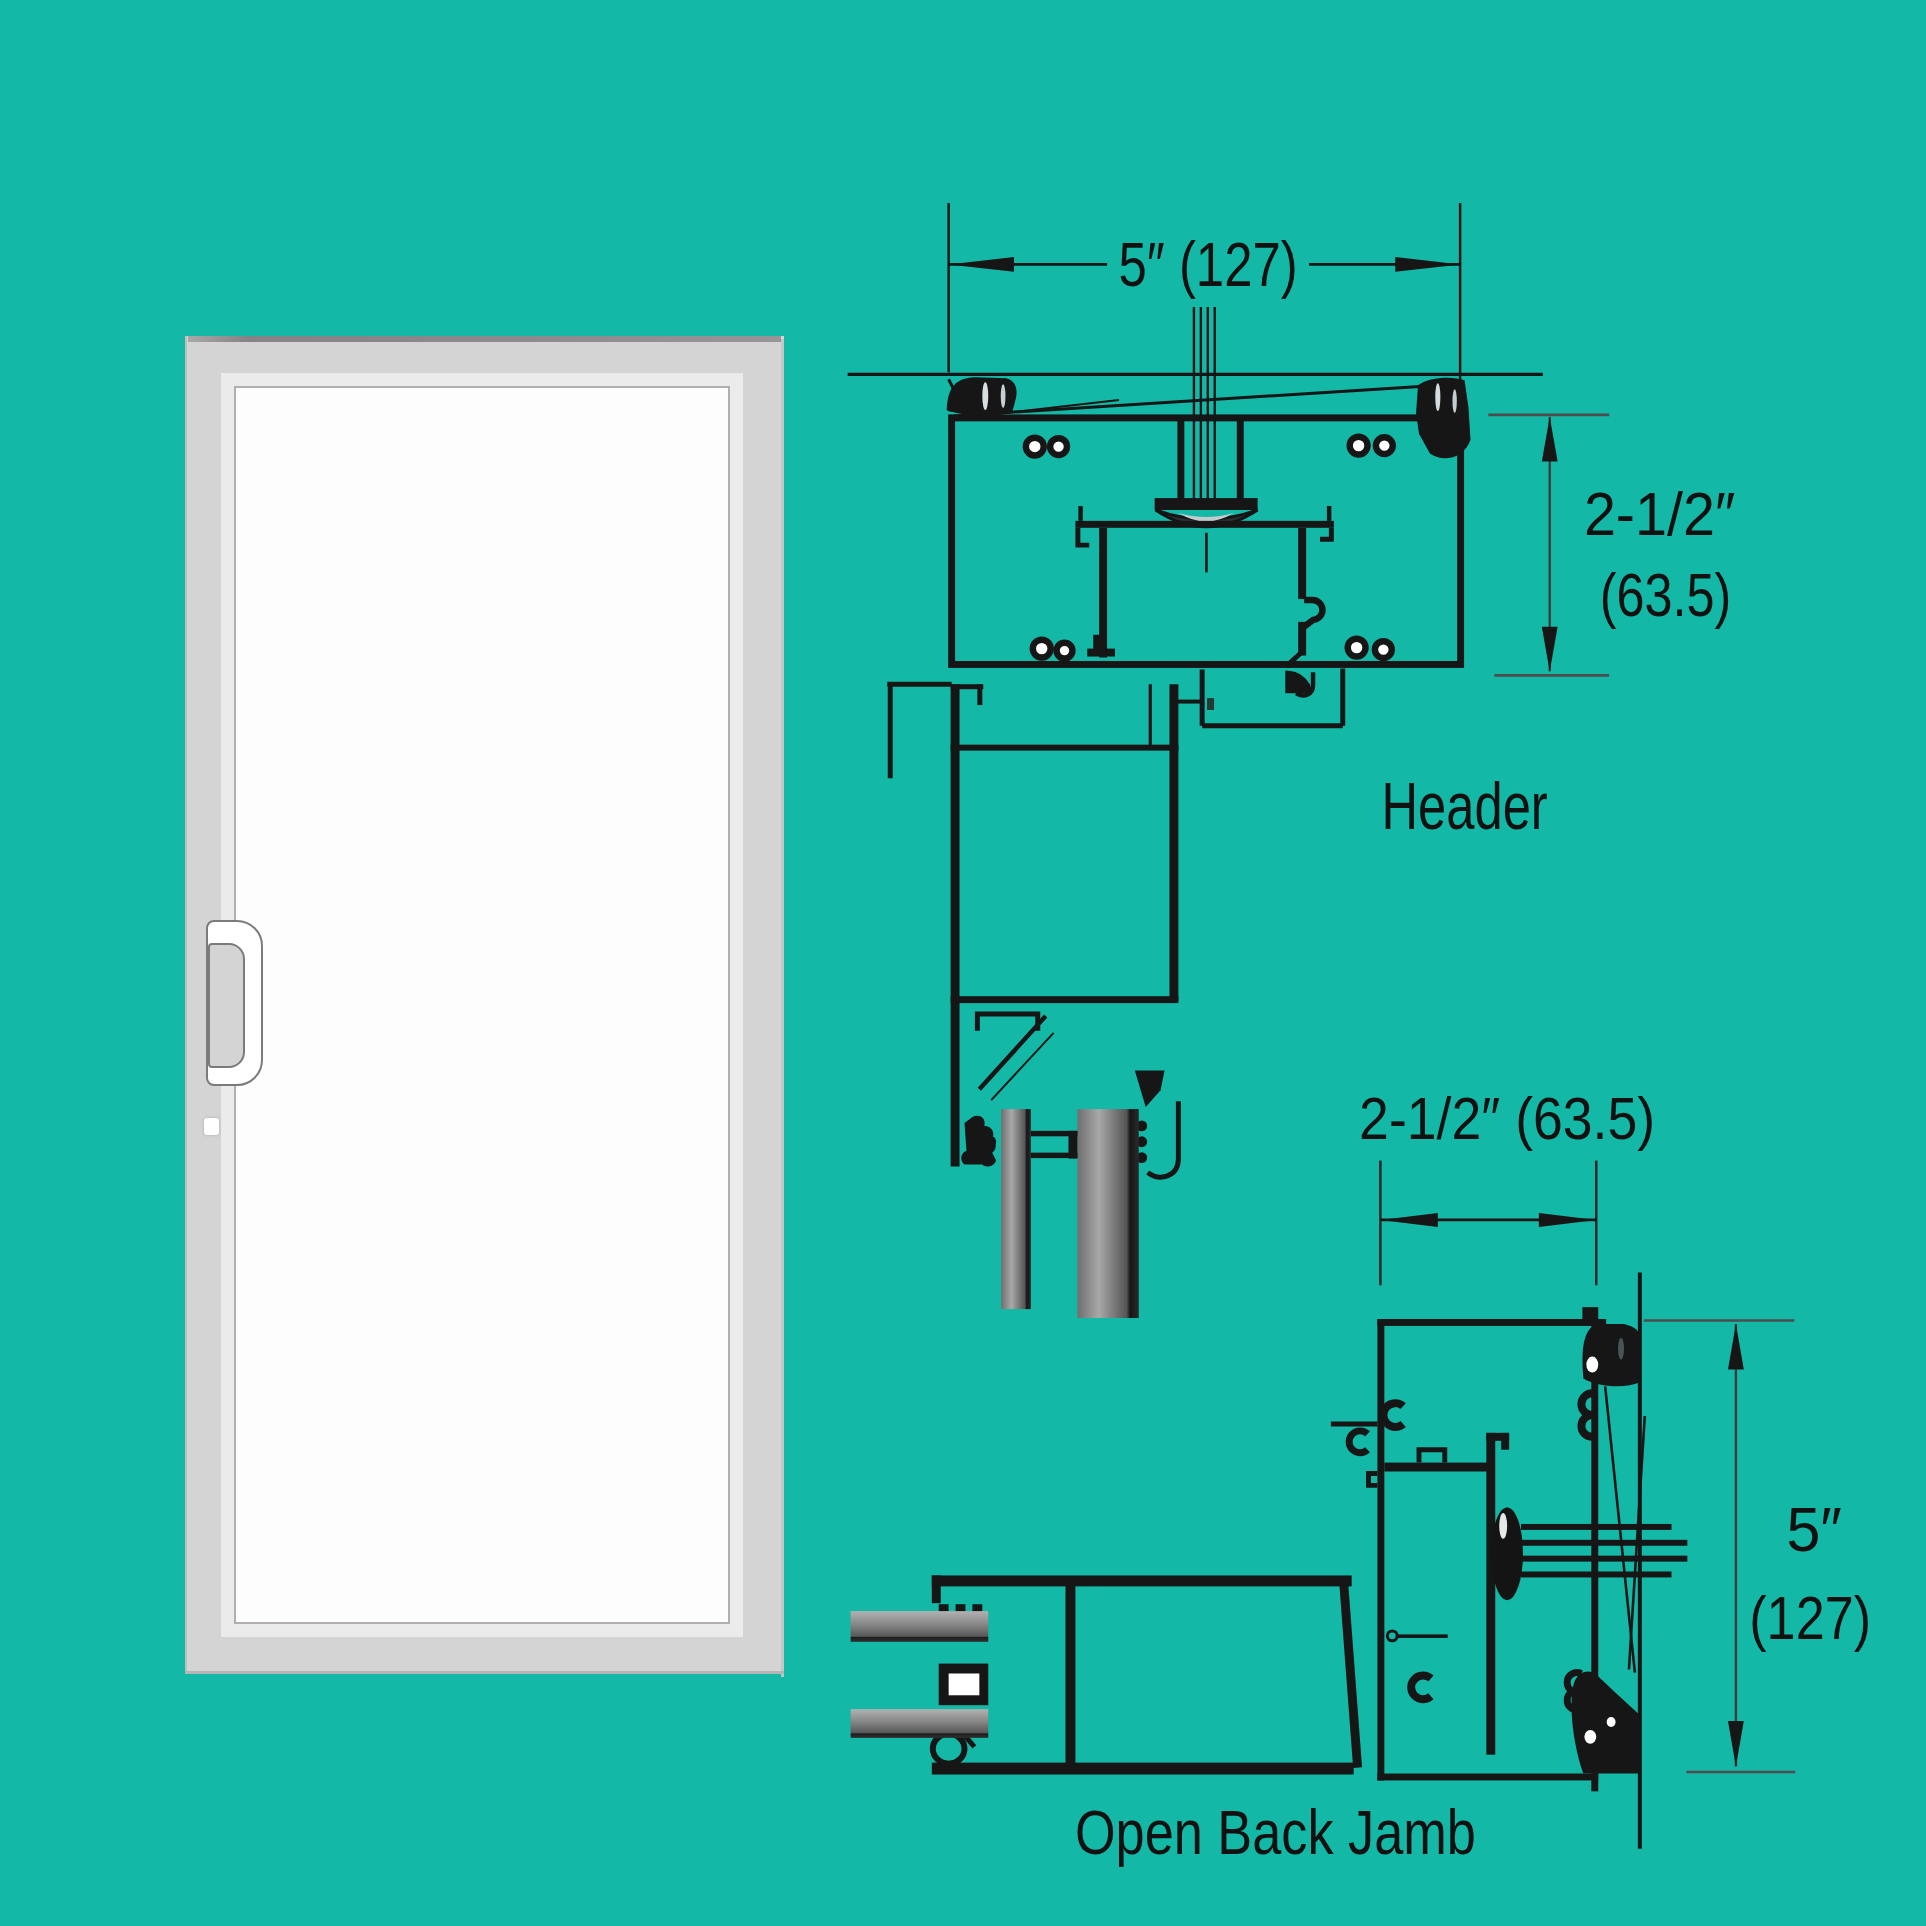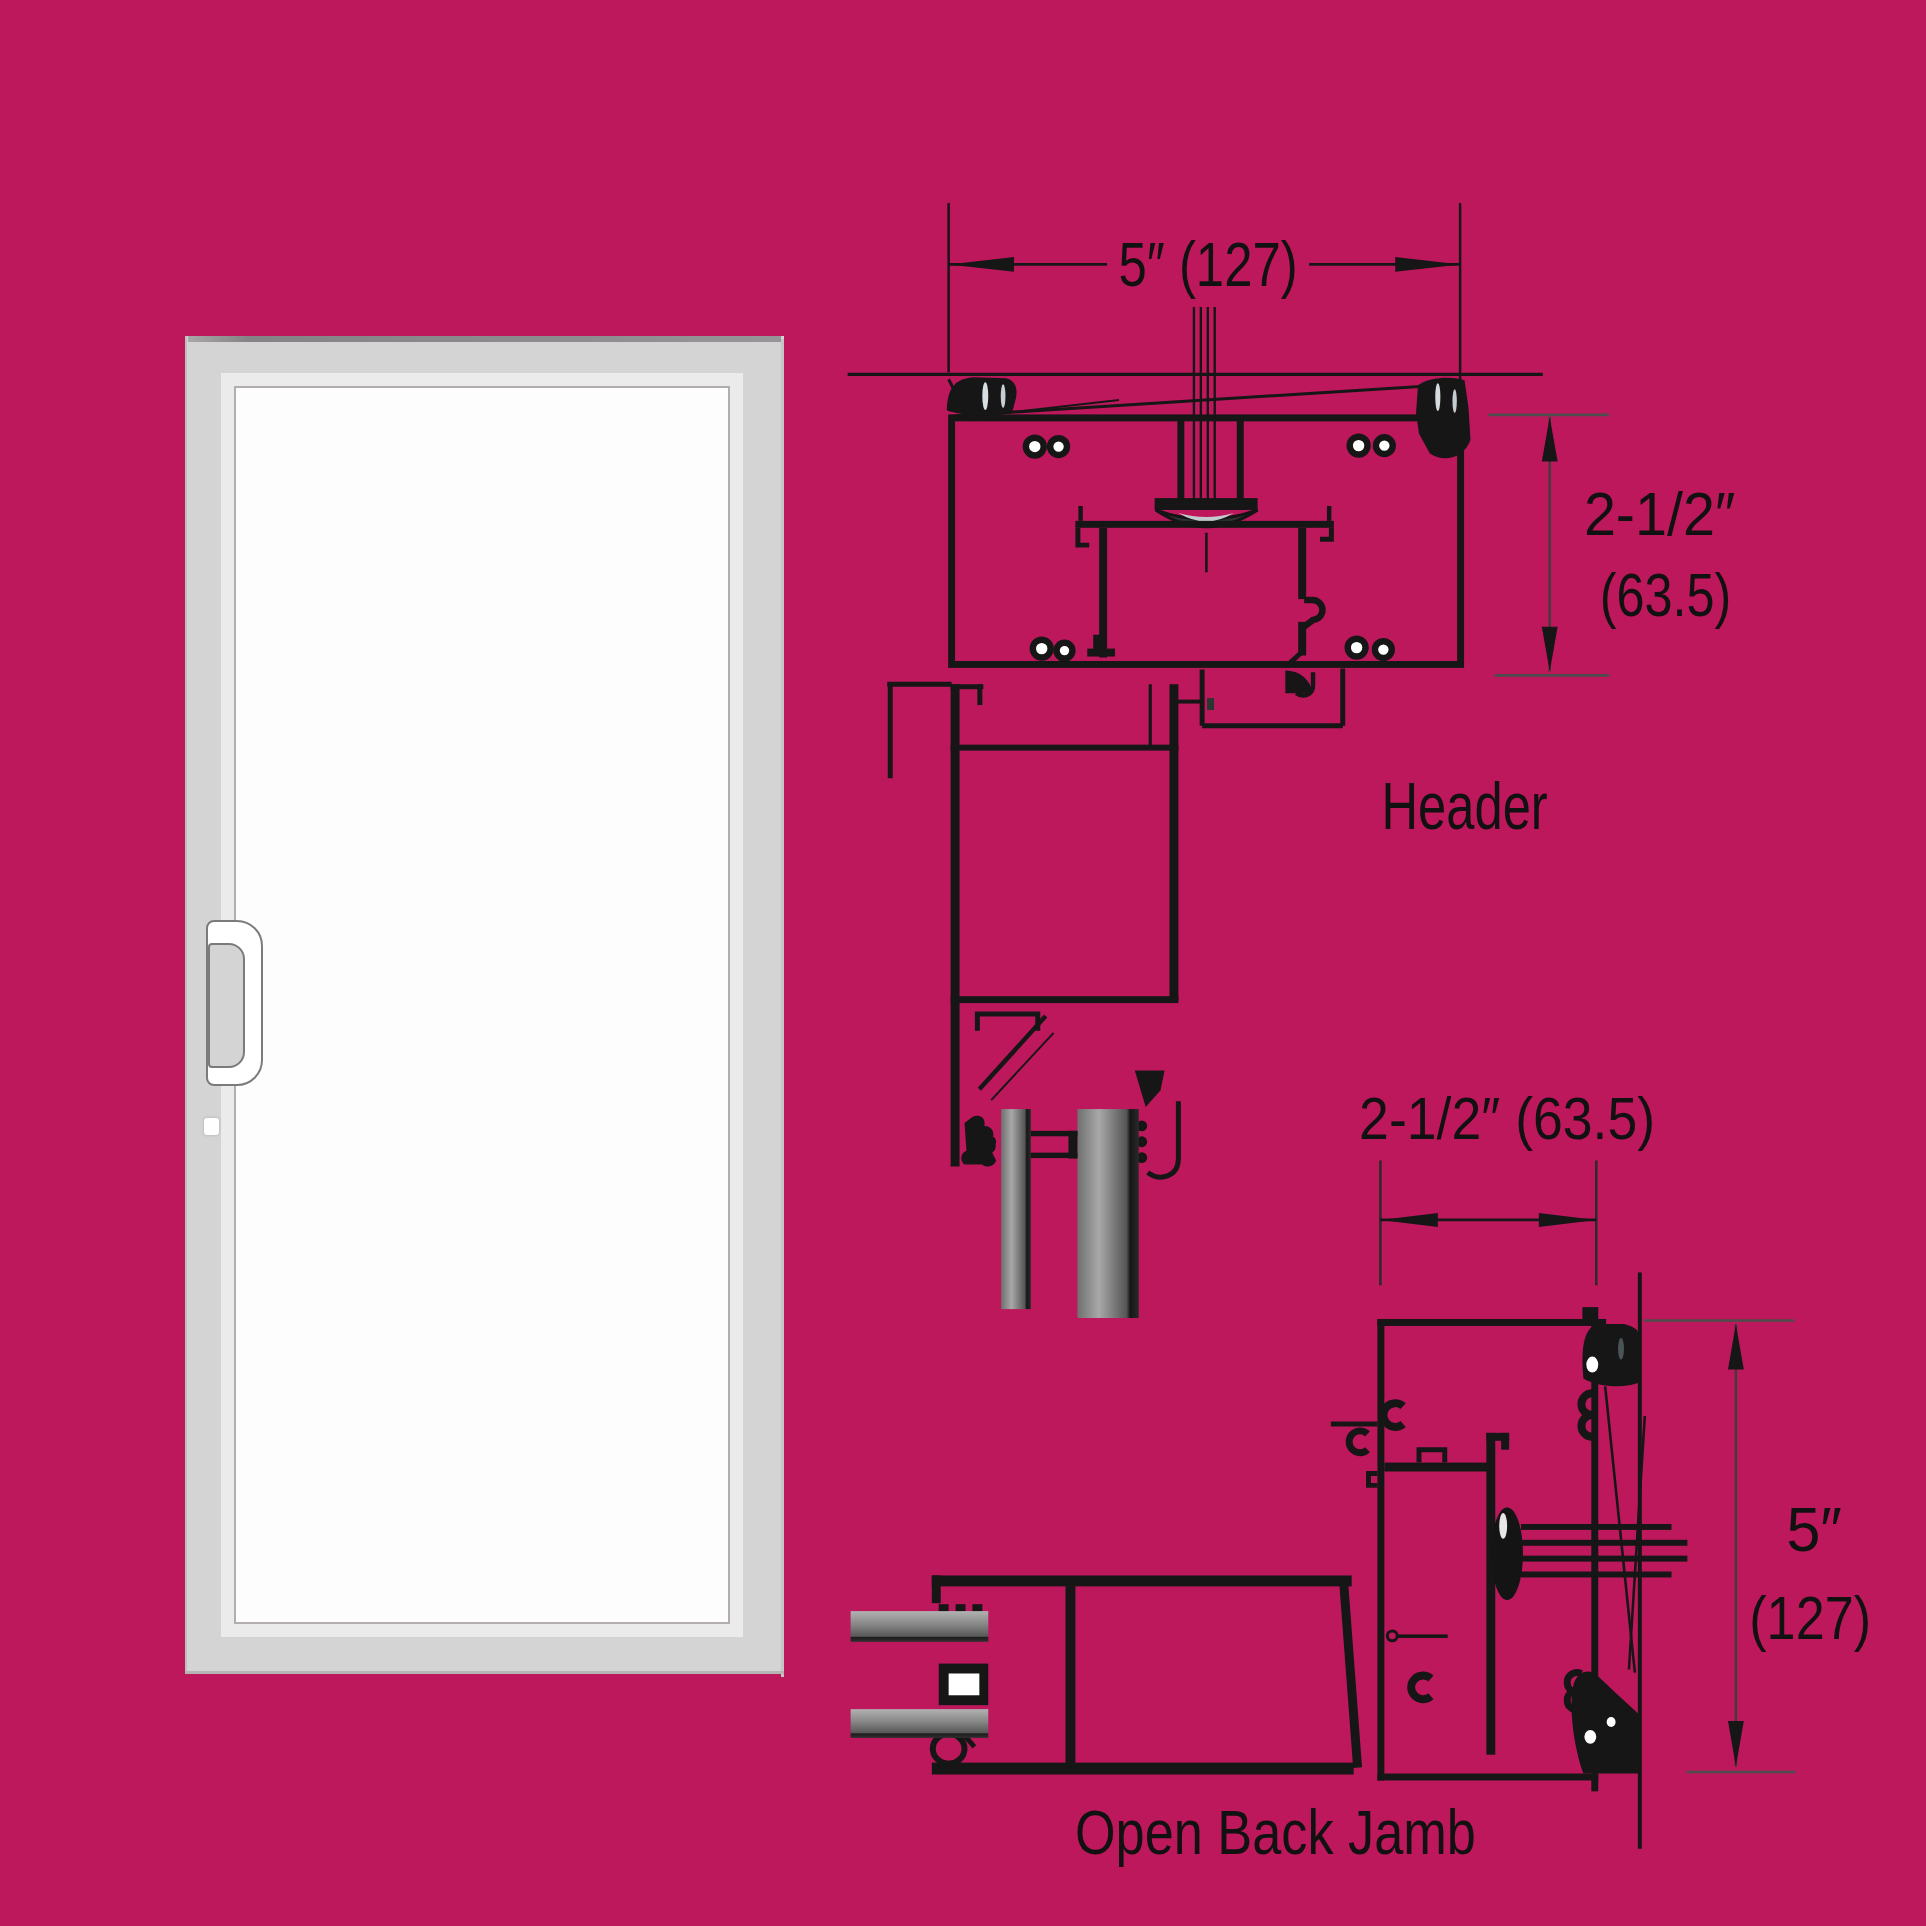--- a/index.html
+++ b/index.html
@@ -1,16 +1,16 @@
 <!DOCTYPE html>
 <html><head>
 <meta charset="utf-8">
 <style>
   html,body{margin:0;padding:0;background:#ffffff;}
-  #page{position:relative;width:1927px;height:1927px;background:#be185d;overflow:hidden;
+  #page{position:relative;width:1927px;height:1927px;background:#14b8a6;overflow:hidden;
         font-family:"Liberation Sans", sans-serif;}
   .abs{position:absolute;}
 </style>
 </head>
 <body>
 <div id="page">
 
   <div class="abs" id="door" style="left:185px;top:336px;width:599px;height:1338px;background:#d4d4d4;">
 
     <div class="abs" style="left:3px;top:0;width:593px;height:6px;background:linear-gradient(to right,#aaa7a9,#858385 10%,#8d8b8d 60%,#979597);"></div>

